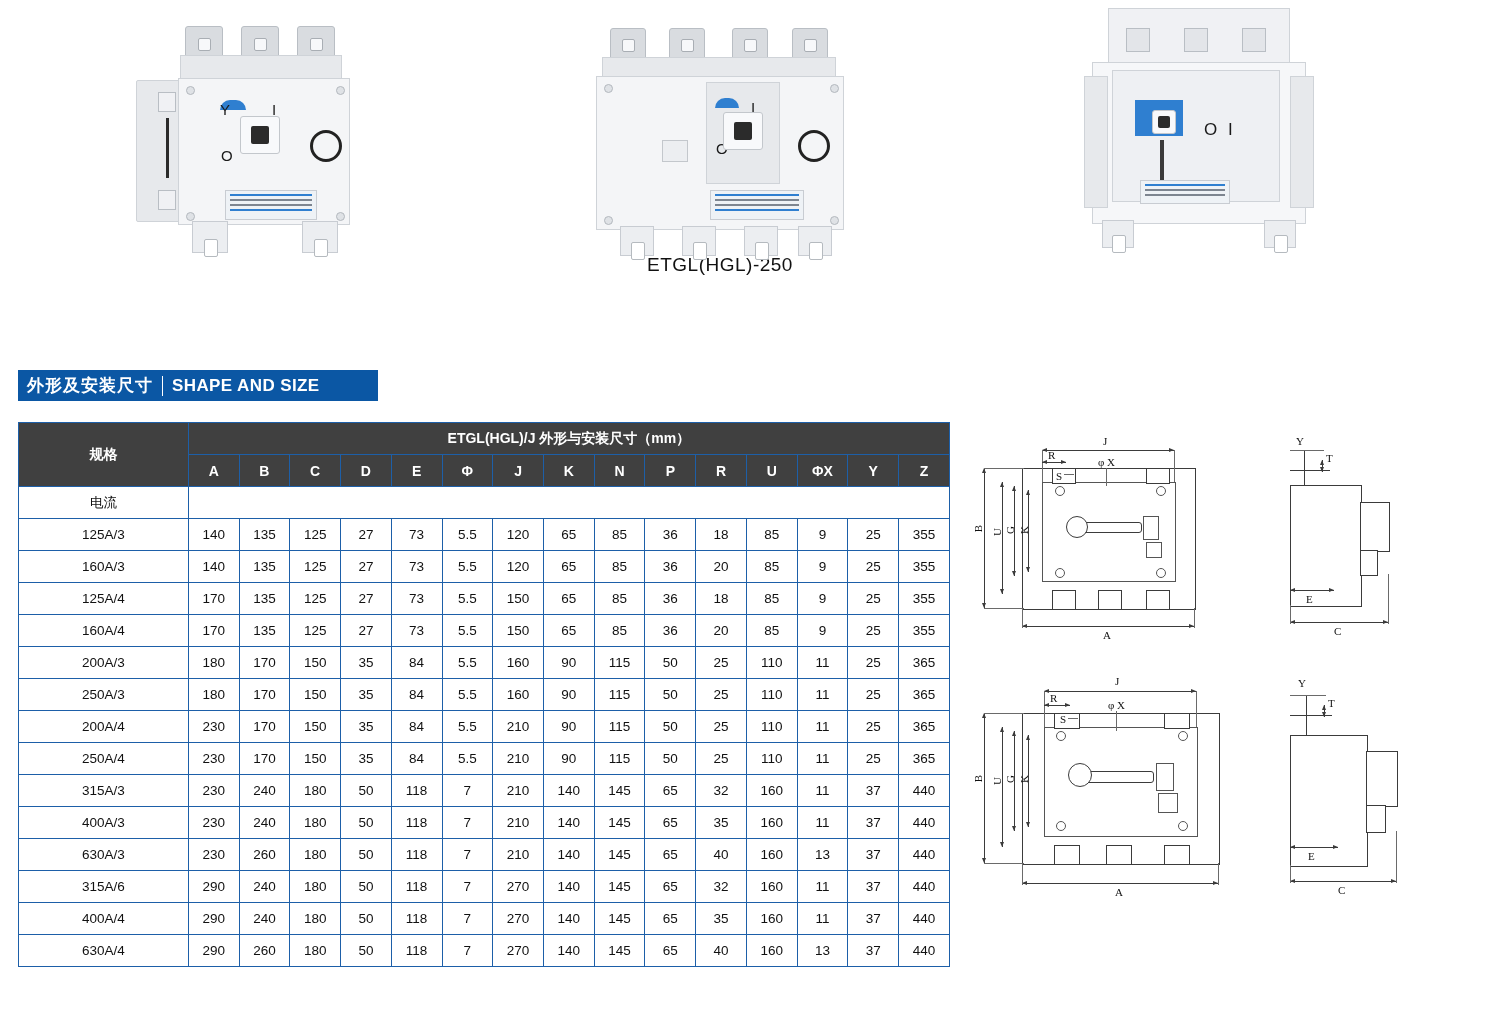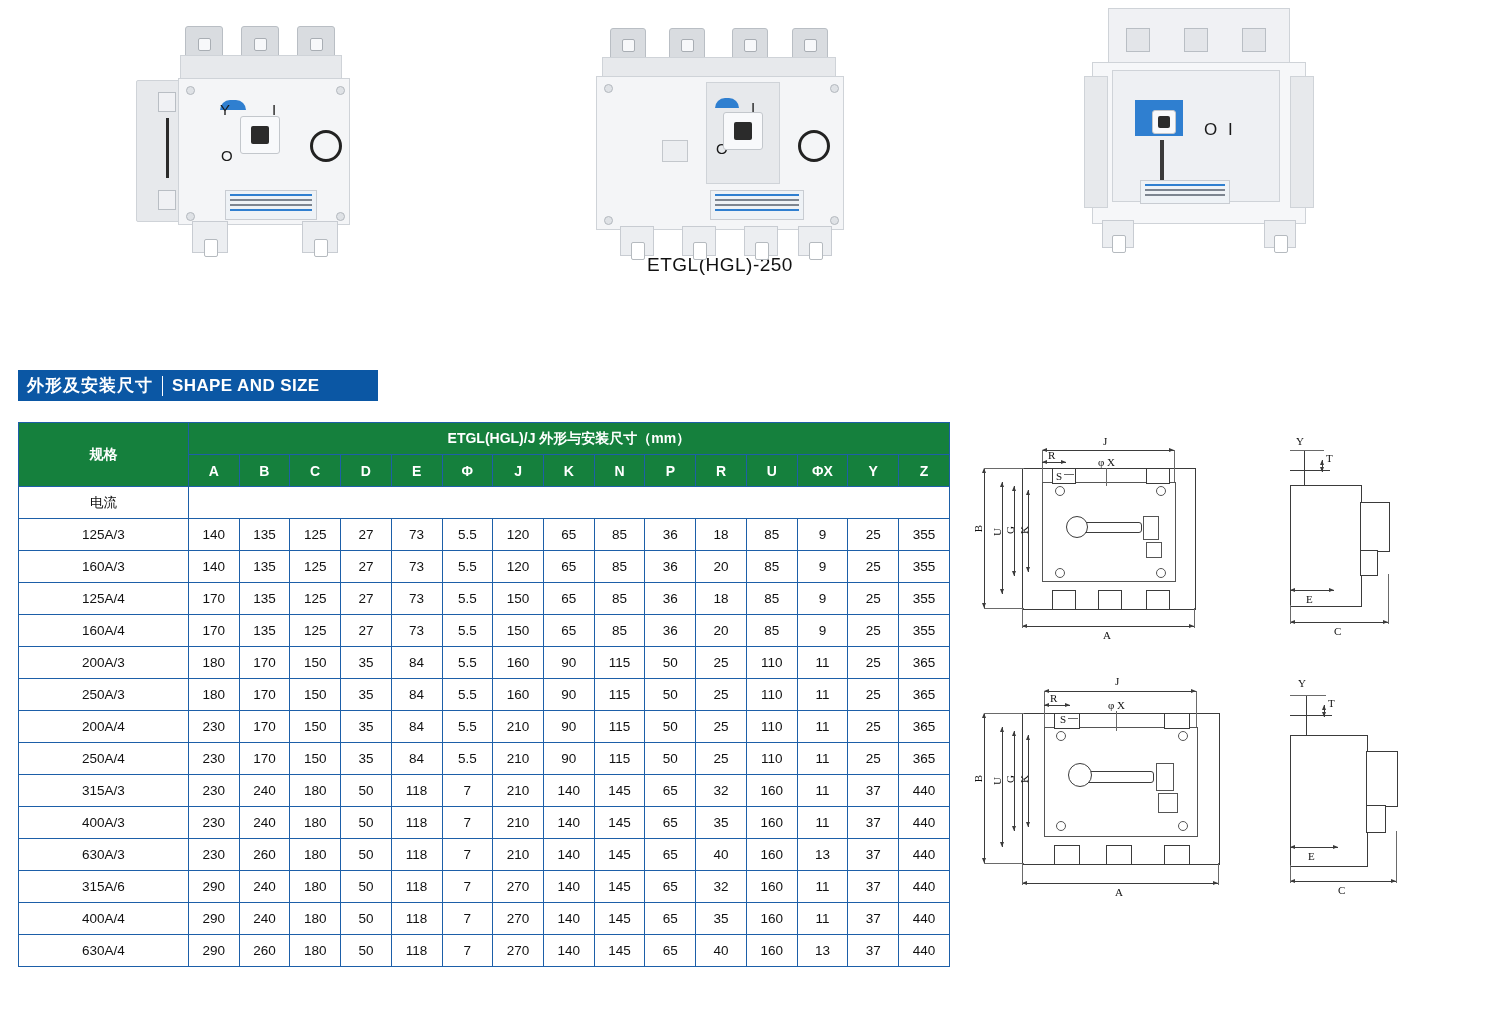--- a/index.html
+++ b/index.html
@@ -61,21 +61,21 @@
     width:932px;
     font-size:13.5px;
   }
   table.dims th,table.dims td{
     border:1px solid #1d5fa8;
     text-align:center;
     height:31px;
     padding:0;
   }
   table.dims thead th{
-    background:#15803d;color:#fff;font-weight:bold;font-size:14px;
+    background:#404040;color:#fff;font-weight:bold;font-size:14px;
   }
   table.dims tbody td{background:#fff;color:#111;}
   table.dims tbody tr td:first-child{font-size:13.5px;}
   col.specs{width:164px}
   col.num{width:49px}
 
   
   .drawings{position:absolute;left:960px;top:430px;width:520px;height:520px;}
   .dwg{position:absolute;}
   .ln{position:absolute;background:#3b3b3b;}

